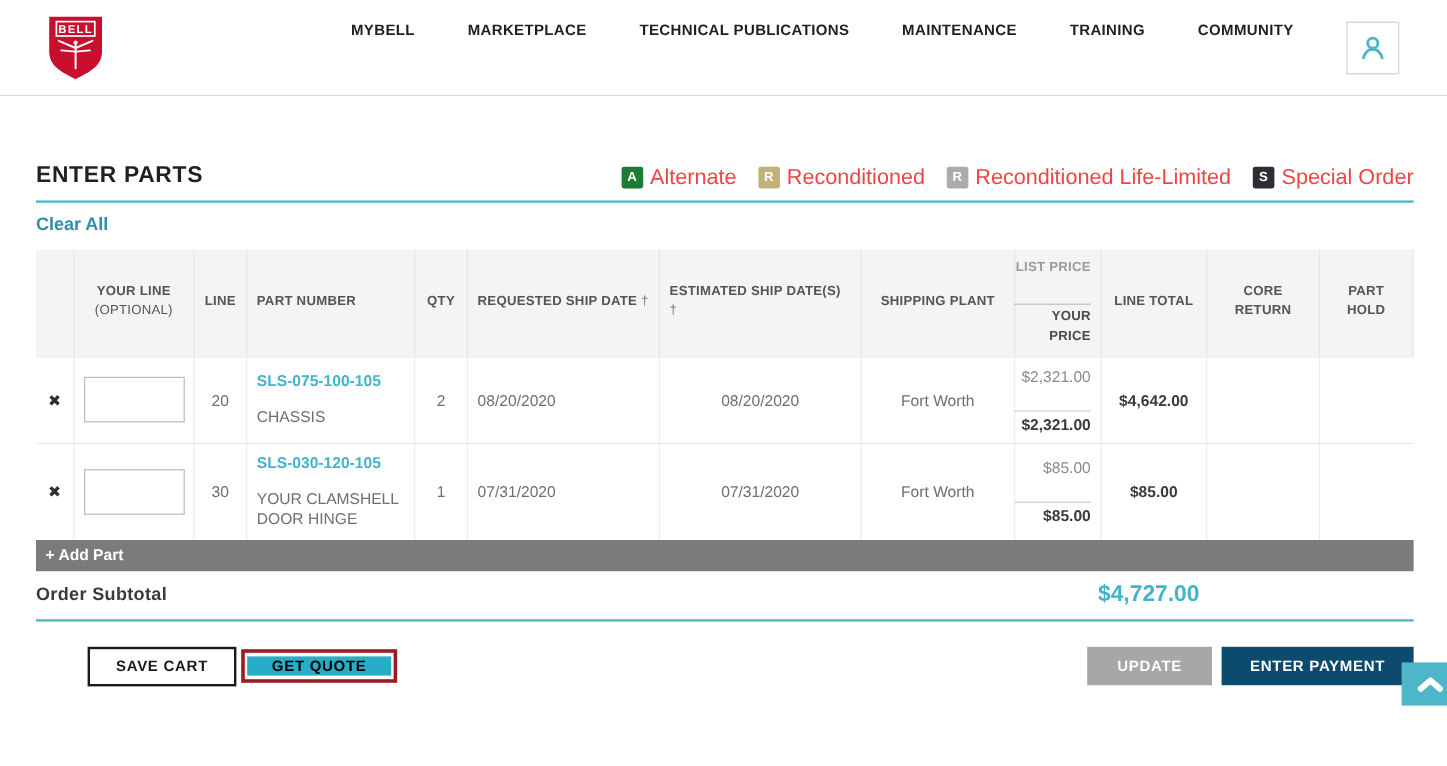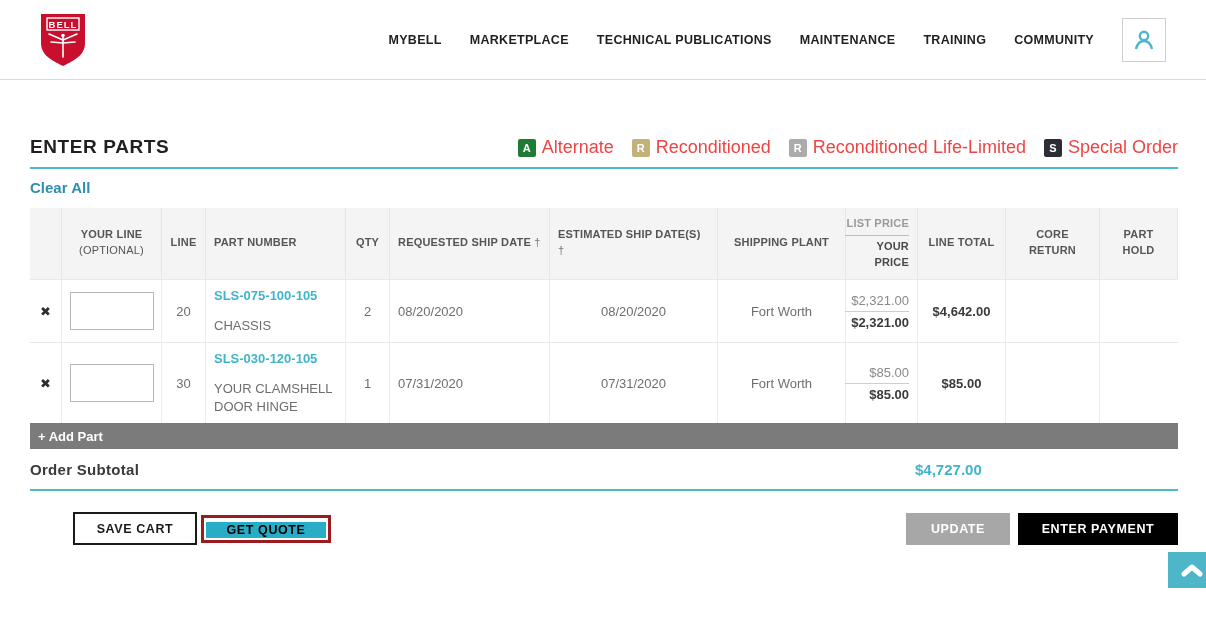--- a/index.html
+++ b/index.html
@@ -8,21 +8,21 @@
     font-family:"Liberation Sans", sans-serif;
     background:#ffffff; position:relative; overflow:hidden; color:#333;
   }
 
   
   .site-header {
     height:80px; background:#fff; border-bottom:1px solid #d9d9d9;
     display:flex; align-items:center; padding:0 40px 0 40px;
   }
   .logo { width:46px; height:54px; flex:0 0 auto; }
-  .top-nav { margin-left:auto; display:flex; align-items:center; gap:28px; }
+  .top-nav { margin-left:auto; display:flex; gap:44px; }
   .nav-item {
     font-size:12.5px; font-weight:bold; color:#1f1f1f; letter-spacing:.3px;
     cursor:pointer; white-space:nowrap;
   }
   .user-btn {
     width:44px; height:44px; border:1px solid #cfcfcf; background:#fff;
     display:flex; align-items:center; justify-content:center; cursor:pointer;
   }
 
   
@@ -75,56 +75,56 @@
   .data-row { border-top:1px solid #e8e8e8; color:#6e6e6e; }
   .optional { font-weight:normal; }
   .remove-icon { color:#2f2f2f; font-size:13px; cursor:pointer; line-height:1; }
   .your-line-input {
     width:84px; height:38px; border:1px solid #b9b9b9; background:#fff;
     font-family:"Liberation Sans", sans-serif; font-size:13px; padding:0 6px;
   }
   .part-link { color:#3FB5CB; font-weight:bold; cursor:pointer; }
   .part-desc { color:#6e6e6e; margin-top:14px; line-height:1.35; }
   .list-price {
-    color:#8a8a8a; padding-bottom:3px; border-bottom:1px solid #cfcfcf;
+    color:#8a8a8a; padding-bottom:21px; border-bottom:1px solid #cfcfcf;
     min-width:64px; text-align:right;
   }
   .your-price { color:#3a3a3a; font-weight:bold; margin-top:3px; }
   .line-total { color:#3a3a3a; font-weight:bold; }
   .sort-mark { font-weight:normal; color:#777; }
 
   .add-part-bar {
     width:1148px; height:26px; background:#7b7b7b; color:#fff;
     font-size:13px; font-weight:bold; display:flex; align-items:center;
     padding-left:8px; cursor:pointer;
   }
 
   .subtotal-row {
     width:1148px; height:42px; display:flex; align-items:center;
     border-bottom:2px solid #4CB9CC; position:relative;
   }
   .subtotal-label { font-size:15px; font-weight:800; color:#3a3a3a; letter-spacing:.3px; }
   .subtotal-value {
-    position:absolute; left:885px; font-size:15px; font-weight:800; color:#3FB5CB;
+    position:absolute; left:885px; font-size:19px; font-weight:800; color:#3FB5CB;
   }
 
   
   .actions-row { margin-top:21px; display:flex; align-items:center; width:1148px;padding-left:43px; }
   .btn {
     font-family:"Liberation Sans", sans-serif; font-size:12.5px; font-weight:bold;
     letter-spacing:.6px; cursor:pointer; border:none;
   }
   .btn-save {
     width:124px; height:33px; background:#fff; color:#1a1a1a; border:2px solid #1a1a1a;
   }
   .annotation-box { border:3px solid #9B1C20; padding:2px; margin-left:4px; }
   .btn-quote { width:120px; height:16px; background:#29ADC6; color:#000000; }
   .right-actions { margin-left:auto; display:flex; gap:8px; }
   .btn-update { width:104px; height:32px; background:#a7a7a7; color:#fff; }
-  .btn-payment { width:160px; height:32px; background:#000000; color:#fff; }
+  .btn-payment { width:160px; height:32px; background:#0c4a6e; color:#fff; }
 
   .scroll-top {
     position:absolute; left:1168px; top:552px; width:48px; height:36px;
     background:#4DB6C9; display:flex; align-items:center; justify-content:center;
     cursor:pointer;
   }
 </style>
 </head>
 <body>
 

